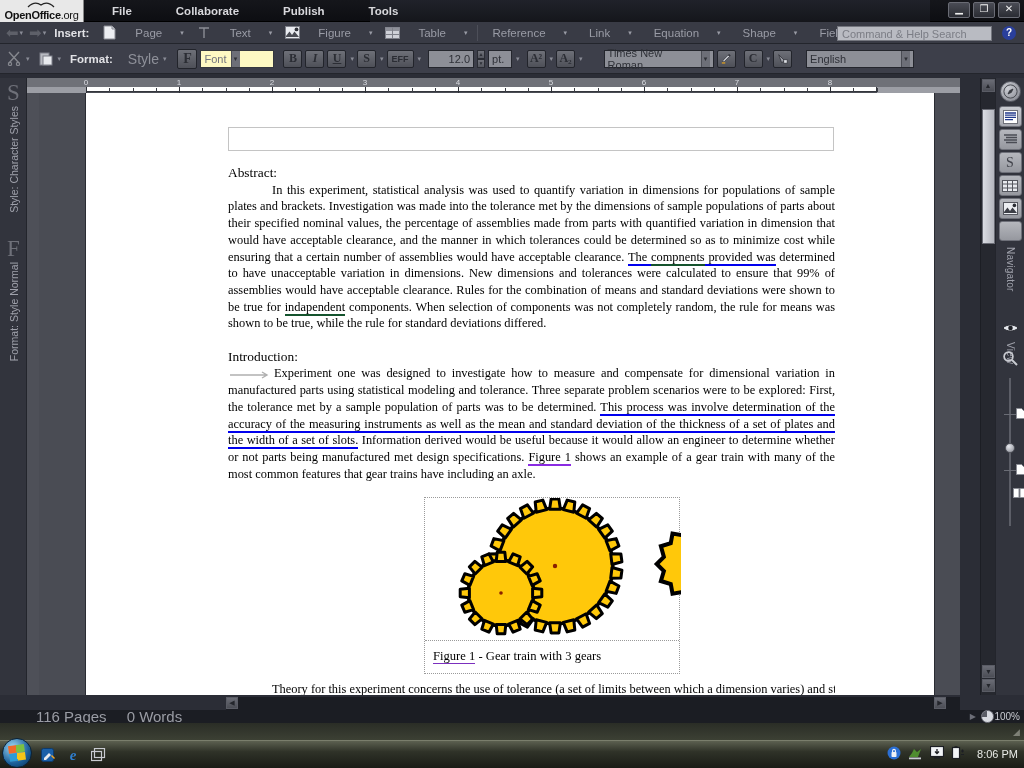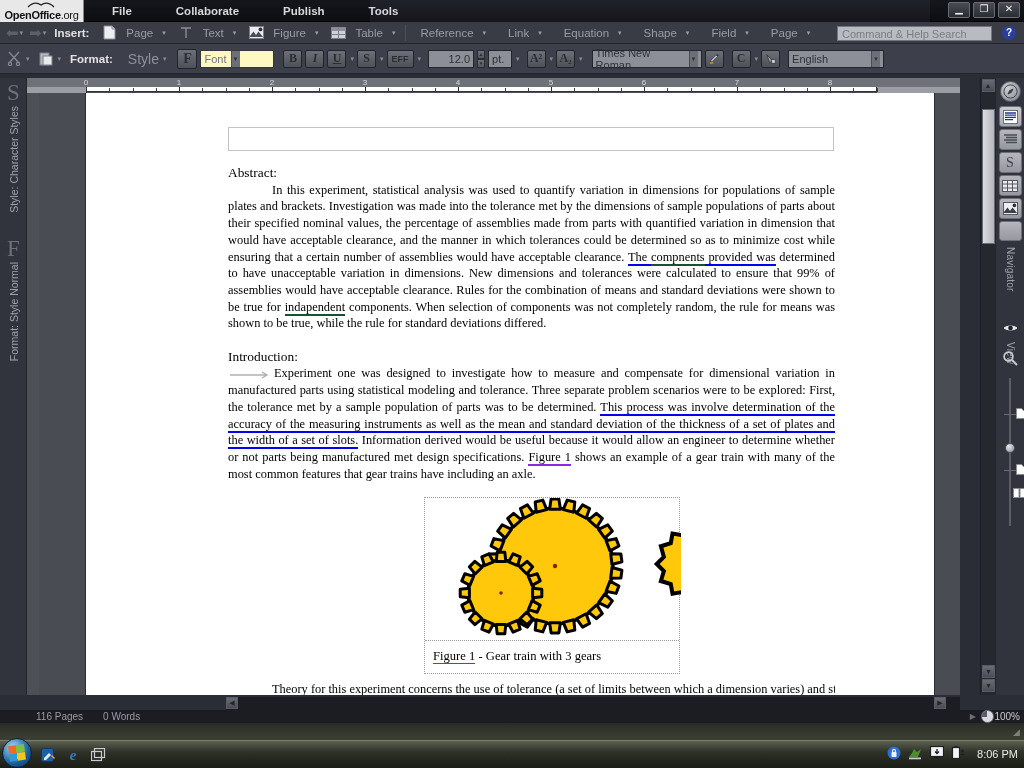--- a/index.html
+++ b/index.html
@@ -48,21 +48,21 @@
   
   .toolbar {
     position: absolute; left: 0; width: 1024px; height: 22px;
     background: #393b45; border-bottom: 1px solid #23252c;
     display: flex; align-items: center;
   }
   .toolbar.t1 { top: 22px; }
   .toolbar.t2 { top: 44px; height: 30px; background: #3d3f4a; }
   .tb-label { color: #e2e2e6; font-size: 11.5px; font-weight: bold; margin: 0 6px 0 8px; }
   .tb-item {
-    display: flex; align-items: center; gap: 9px; color: #9a9ca6;
+    display: flex; align-items: center; gap: 18px; color: #9a9ca6;
     font-size: 11.5px; padding: 0 6px; height: 20px; cursor: default;
   }
   .tb-item .caret { font-size: 7px; color: #9a9ca6; }
   .tb-sep { width: 1px; height: 16px; background: #4d4f59; margin: 0 4px; }
   .flat-icon {
     width: 16px; height: 16px; display: inline-flex;
     align-items: center; justify-content: center; color: #b8bac2; font-size: 12px;
   }
   .arrow-nav { color: #5e6069; font-size: 15px; line-height: 15px; }
   .mini-caret { color: #8a8c96; font-size: 7px; margin-left:1px; }
@@ -237,21 +237,21 @@
     width: 12px; height: 12px; border: 1px solid #5a5c65;
     background: linear-gradient(#6a6c75,#4b4d55); color: #24262c;
     font-size: 7px; text-align: center; line-height: 10px; cursor: default;
   }
 
   
   .statusbar {
     position: absolute; left: 0; bottom: 45px; width: 1024px; height: 13px;
     background: #1b1d23; display: flex; align-items: center;
   }
-  .sb-cell { color: #9a9ca4; font-size: 10px; padding: 0 10px; }
+  .sb-cell { color: #9a9ca4; font-size: 15px; padding: 0 10px; }
   .sb-zoom { position: absolute; right: 4px; color: #c9cbd1; font-size: 10px; }
   .sb-zoomicon {
     position: absolute; right: 30px; top: 0px; width: 13px; height: 13px; border-radius: 50%;
     background: conic-gradient(#d8dae0 0 75%, #5a5c65 0 100%); border: 1px solid #7a7c85;
   }
   .sb-arrow { position: absolute; right: 48px; color: #6c6e77; font-size: 8px; }
 
   
   .doctabs {
     position: absolute; left: 0; bottom: 28px; width: 1024px; height: 17px;
@@ -467,40 +467,40 @@
       <span class="fb-combo" style="width:24px">
         <span>pt.</span>
       </span>
       <span class="mini-caret">▾</span>
 
       <span class="fb-btn" style="width:19px;margin-left:4px">A²</span>
       <span class="mini-caret">▾</span>
       <span class="fb-btn" style="width:19px">A₂</span>
       <span class="mini-caret">▾</span>
 
-      <span class="fb-combo" style="width:110px;margin-left:6px">
+      <span class="fb-combo" style="width:110px;margin-left:18px">
         <span>Times New Roman</span>
         <span class="arrowbox" style="margin-left:auto">▼</span>
       </span>
       <span class="fb-btn" style="width:19px">
         <svg width="13" height="13" viewBox="0 0 13 13">
             <path d="M2 11l2-1 6-6-1.5-1.5-6 6z" fill="#dcdee4" stroke="#2b2d34" stroke-width="0.9"></path>
             <path d="M9 1.5l2 2" stroke="#2b2d34" stroke-width="1.2"></path>
             <rect x="1" y="11" width="4" height="1.5" fill="#e0a020"></rect>
           </svg>
       </span>
       <span class="fb-btn" style="width:19px;margin-left:5px;font-family:'Liberation Serif',serif">C</span>
       <span class="mini-caret">▾</span>
       <span class="fb-btn" style="width:19px">
         <svg width="13" height="13" viewBox="0 0 13 13">
             <path d="M2 2l7 7-3.5 2.5z" fill="#9a9ca4" stroke="#2b2d34" stroke-width="0.9"></path>
             <rect x="8" y="8" width="4" height="4" fill="#dfe1e6" stroke="#2b2d34" stroke-width="0.8"></rect>
           </svg>
       </span>
-      <span class="fb-combo" style="width:96px;margin-left:5px">
+      <span class="fb-combo" style="width:108px;margin-left:11px">
         <span>English</span>
         <span class="arrowbox" style="margin-left:auto">▼</span>
       </span>
     </div>
   </div>
 
   <div class="left-dock">
     <div class="dock-group" style="top:2px;">
       <div class="dock-bigletter">S</div>
       <span class="dock-vtext">Style: Character Styles</span>

